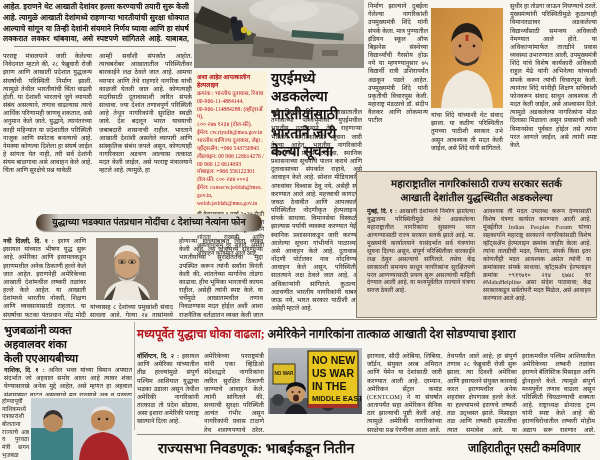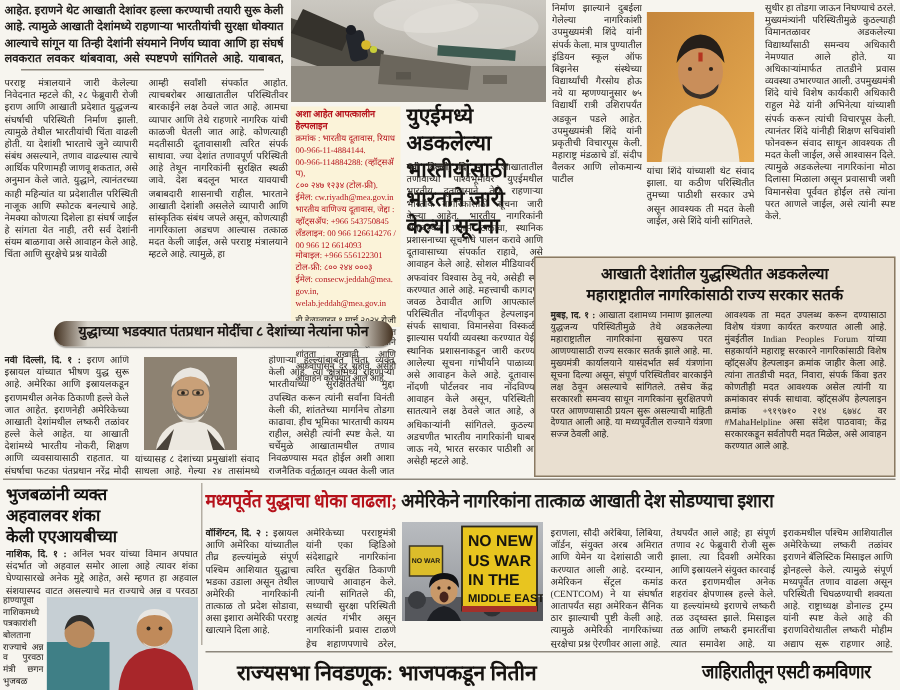--- a/index.html
+++ b/index.html
@@ -106,22 +106,22 @@
       <path d="M24 48 Q36 62 48 48 Q48 56 36 58 Q24 56 24 48 Z" fill="#3a3129"></path>
       <rect x="34.6" y="27" width="2.8" height="6" fill="#b5341f"></rect>
       <circle cx="29" cy="38" r="1.4" fill="#2a211a"></circle>
         <circle cx="43" cy="38" r="1.4" fill="#2a211a"></circle>
     </svg>
   </div>
   <div class="col" style="left:431px;top:111px;width:72px;height:57px;">यांचा शिंदे यांच्याशी थेट संवाद झाला. या कठीण परिस्थितीत तुमच्या पाठीशी सरकार उभे असून आवश्यक ती मदत केली जाईल, असे शिंदे यांनी सांगितले.</div>
   <div class="col" style="left:510px;top:2px;width:87px;height:166px;">सुधीर हा तोडगा जाऊन निघण्याचे ठरले. मुख्यमंत्र्यांनी परिस्थितीमुळे कुठल्याही विमानतळावर अडकलेल्या विद्यार्थ्यांसाठी समन्वय अधिकारी नेमण्यात आले होते. या अधिकाऱ्यांमार्फत तातडीने प्रवास व्यवस्था उभारण्यात आली. उपमुख्यमंत्री शिंदे यांचे विशेष कार्यकारी अधिकारी राहुल मेढे यांनी अभिनेत्या यांच्याशी संपर्क करून त्यांची विचारपूस केली. त्यानंतर शिंदे यांनीही शिक्षण सचिवांशी फोनवरून संवाद साधून आवश्यक ती मदत केली जाईल, असे आश्वासन दिले. त्यामुळे अडकलेल्या नागरिकांना मोठा दिलासा मिळाला असून प्रवासाची जशी विमानसेवा पूर्ववत होईल तसे त्यांना परत आणले जाईल, असे त्यांनी स्पष्ट केले.</div>
 
   <div class="abs statebox" style="left:356px;top:171px;width:241px;height:147px;padding:5px 6px;">
+    <div class="h">महाराष्ट्रातील नागरिकांसाठी राज्य सरकार सतर्क</div>
     <div class="h">आखाती देशांतील युद्धस्थितीत अडकलेल्या</div>
-    <div class="h">महाराष्ट्रातील नागरिकांसाठी राज्य सरकार सतर्क</div>
     <div style="position:relative;margin-top:4px;height:108px;">
       <div class="col" style="left:4px;top:0;width:108px;height:108px;font-size:6.1px;">
         <span class="dl">मुंबई, दि. १ :</span>
         <span>आखाती देशांमध्ये निर्माण झालेल्या युद्धजन्य परिस्थितीमुळे तेथे अडकलेल्या महाराष्ट्रातील नागरिकांना सुखरूप परत आणण्यासाठी राज्य सरकार सतर्क झाले आहे. मा. मुख्यमंत्री कार्यालयाने यासंदर्भात सर्व यंत्रणांना सूचना दिल्या असून, संपूर्ण परिस्थितीवर बारकाईने लक्ष ठेवून असल्याचे सांगितले. तसेच केंद्र सरकारशी समन्वय साधून नागरिकांना सुरक्षितपणे परत आणण्यासाठी प्रयत्न सुरू असल्याची माहिती देण्यात आली आहे. या मध्यपूर्वेतील राज्याने यंत्रणा सज्ज ठेवली आहे.</span>
       </div>
       <div class="col" style="left:120px;top:0;width:108px;height:108px;font-size:6.1px;">आवश्यक ती मदत उपलब्ध करून देण्यासाठी विशेष यंत्रणा कार्यरत करण्यात आली आहे. मुंबईतील Indian Peoples Forum यांच्या सहकार्याने महाराष्ट्र सरकारने नागरिकांसाठी विशेष व्हॉट्सॲप हेल्पलाइन क्रमांक जाहीर केला आहे. त्यांना तातडीची मदत, निवारा, संपर्क किंवा इतर कोणतीही मदत आवश्यक असेल त्यांनी या क्रमांकावर संपर्क साधावा. व्हॉट्सॲप हेल्पलाइन क्रमांक +९१९७१० २१४ ६७४८ वर #MahaHelpline असा संदेश पाठवावा; केंद्र सरकारकडून सर्वतोपरी मदत मिळेल, असे आवाहन करण्यात आले आहे.</div>
     </div>
   </div>
 
   <div class="abs ribbon" style="left:36px;top:214px;width:226px;height:17px;">युद्धाच्या भडक्यात पंतप्रधान मोदींचा ८ देशांच्या नेत्यांना फोन</div>
@@ -213,16 +213,16 @@
       <circle cx="24.6" cy="44" r="1.1" fill="#26190f"></circle>
         <circle cx="31.4" cy="44" r="1.1" fill="#26190f"></circle>
     </svg>
   </div>
   <div class="col" style="left:367px;top:352px;width:75px;height:80px;">इराणला, सौदी अरेबिया, लिबिया, जॉर्डन, संयुक्त अरब अमिरात आणि येमेन या देशांसाठी जारी करण्यात आली आहे. दरम्यान, अमेरिकन सेंट्रल कमांड (CENTCOM) ने या संघर्षात आतापर्यंत सहा अमेरिकन सैनिक ठार झाल्याची पुष्टी केली आहे. त्यामुळे अमेरिकी नागरिकांच्या सुरक्षेचा प्रश्न ऐरणीवर आला आहे.</div>
   <div class="col" style="left:447px;top:352px;width:70px;height:80px;">तेथपर्यंत आले आहे; हा संपूर्ण तणाव २८ फेब्रुवारी रोजी सुरू झाला. त्या दिवशी अमेरिका आणि इस्रायलने संयुक्त कारवाई करत इराणमधील अनेक शहरांवर क्षेपणास्त्र हल्ले केले. या हल्ल्यांमध्ये इराणचे लष्करी तळ उद्ध्वस्त झाले. मिसाइल तळ आणि लष्करी इमारतींचा त्यात समावेश आहे. या कारवाईला प्रत्युत्तर म्हणून इराणनेही जोरदार कारवाई केली.</div>
   <div class="col" style="left:522px;top:352px;width:73px;height:80px;">इराकमधील पश्चिम आशियातील अमेरिकेच्या लष्करी तळांवर इराणने बॅलिस्टिक मिसाइल आणि ड्रोनहल्ले केले. त्यामुळे संपूर्ण मध्यपूर्वेत तणाव वाढला असून परिस्थिती चिघळण्याची शक्यता आहे. राष्ट्राध्यक्ष डोनाल्ड ट्रम्प यांनी स्पष्ट केले आहे की इराणविरोधातील लष्करी मोहीम अद्याप सुरू राहणार आहे. इराणची क्षेपणास्त्र क्षमता आणि अण्वस्त्र महत्त्वाकांक्षा पूर्णपणे संपवणे हेच या मोहिमेचे उद्दिष्ट असल्याचे त्यांनी सांगितले.</div>
 
   <div class="rule" style="left:137px;top:434px;width:458px;"></div>
 
-  <div class="abs bot-hl" style="left:158px;top:438px;font-size:14px;">राज्यसभा निवडणूक: भाजपकडून नितीन</div>
+  <div class="abs bot-hl" style="left:158px;top:438px;font-size:14px;">राज्यसभा निवडणूक: भाबईकडून नितीन</div>
   <div class="abs bot-hl" style="left:468px;top:439px;font-size:12.5px;letter-spacing:-.2px;transform:scaleX(.88);transform-origin:left;">जाहिरातीतून एसटी कमविणार</div>
 
 </div>
 
 </body></html>

